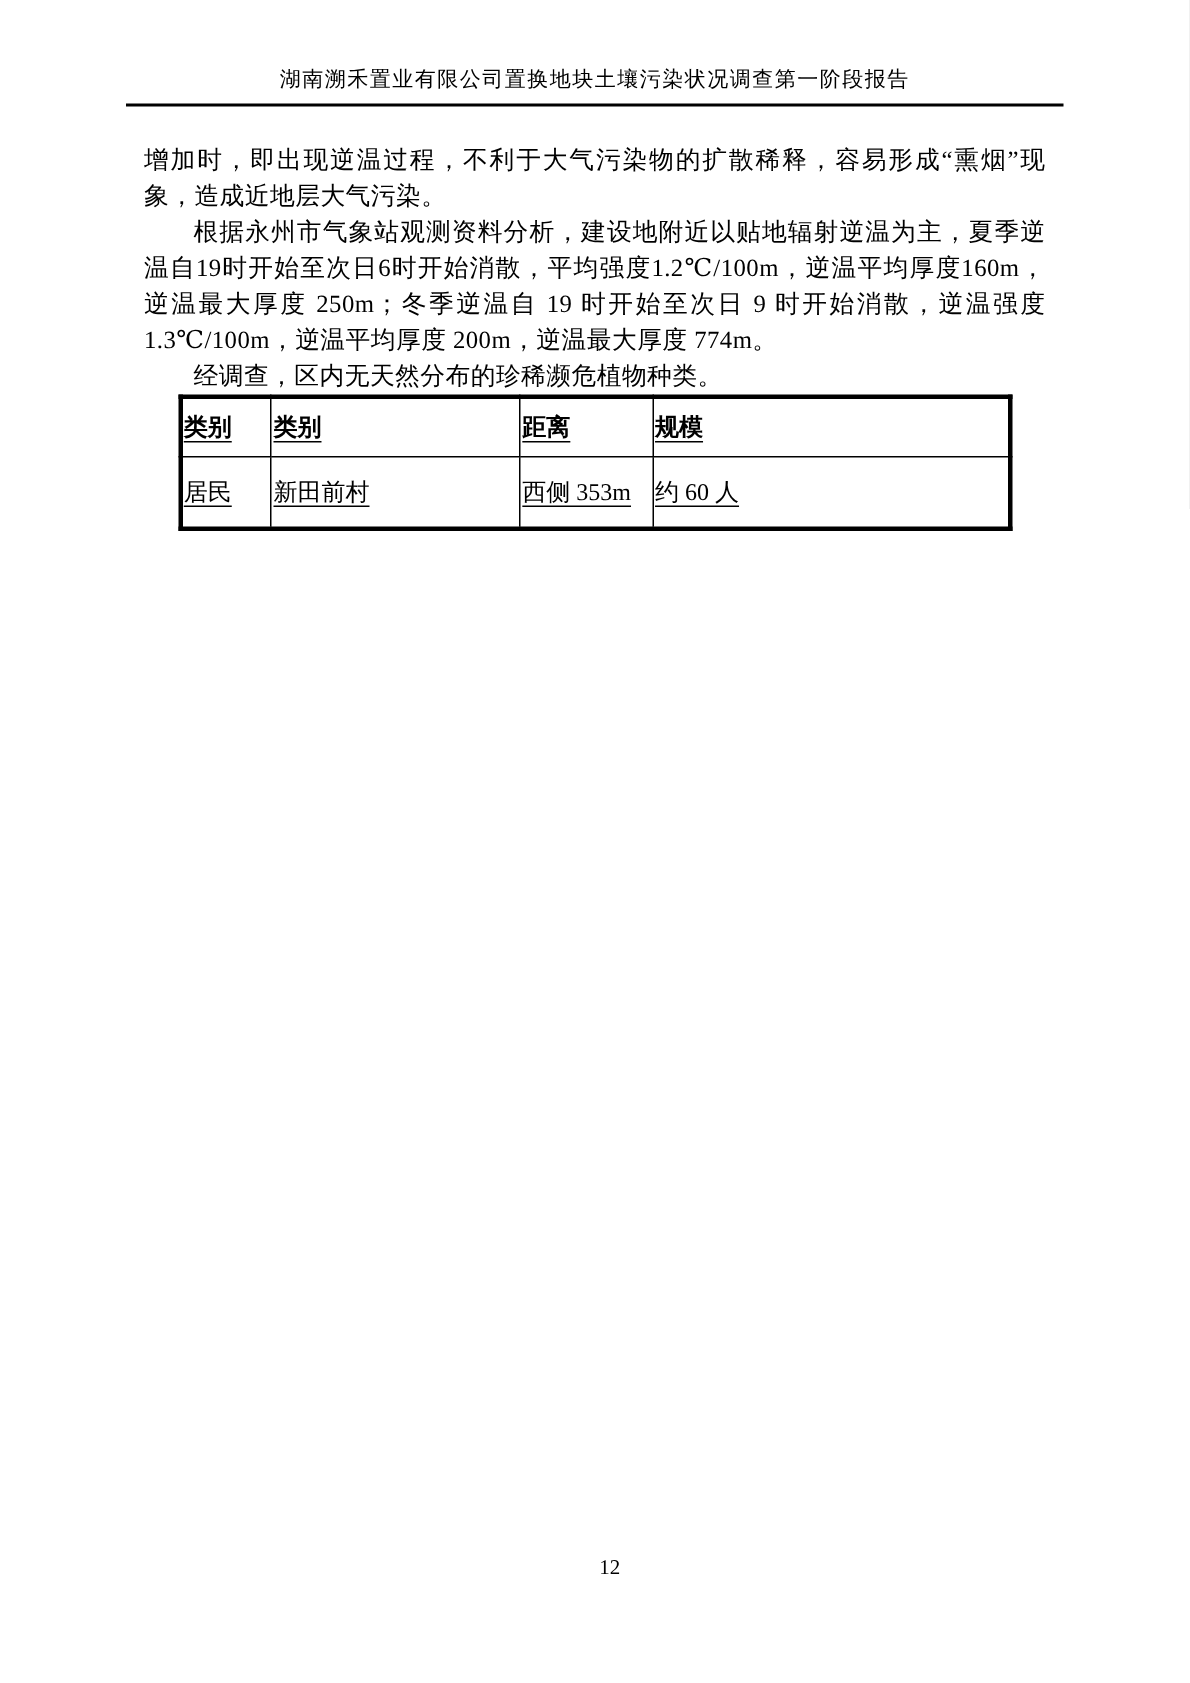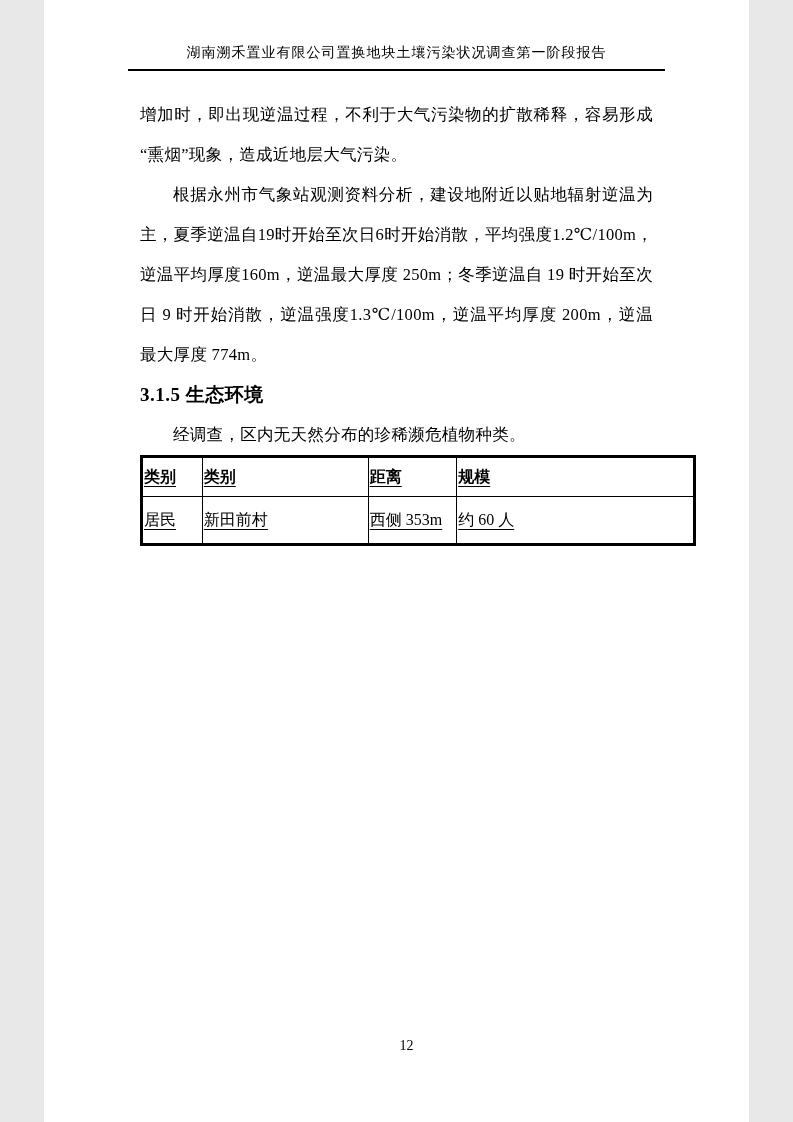--- a/index.html
+++ b/index.html
@@ -1,18 +1,18 @@
 <!DOCTYPE html>
 <html lang="zh"><head>
 <meta charset="utf-8">
 <style>
   html, body { margin: 0; padding: 0; background: #e8e8e8; }
   .page {
     position: relative;
-    width: 705px;
+    width: 793px;
     height: 1122px;
     margin: 0 auto;
     background: #ffffff;
     box-sizing: border-box;
     padding: 44px 96px 0 96px;
     font-family: "Liberation Serif", "DejaVu Serif", serif;
     color: #000000;
     overflow: hidden;
   }
   .header-title {
@@ -22,21 +22,21 @@
     padding-bottom: 7px;
   }
   .header-rule {
     border-bottom: 2px solid #000;
     margin: 0 -12px 0 -12px;
   }
   .doc-body { margin-top: 24px; }
   .body-text {
     margin: 0;
     font-size: 16.5px;
-    line-height: 40px;
+    line-height: 24px;
     text-align: justify;
     text-indent: 2em;
     letter-spacing: 0.3px;
   }
   .body-text.no-indent { text-indent: 0; }
   .body-text.wide { line-height: 32px; }
   .underlined {
     text-decoration: underline;
     text-underline-offset: 5px;
     text-decoration-thickness: 1px;
@@ -93,21 +93,20 @@
     <div class="header-title">湖南溯禾置业有限公司置换地块土壤污染状况调查第一阶段报告</div>
     <div class="header-rule"></div>
   </header>
 
   <main class="doc-body">
 
     <p class="body-text no-indent">增加时，即出现逆温过程，不利于大气污染物的扩散稀释，容易形成“熏烟”现象，造成近地层大气污染。</p>
 
     <p class="body-text">根据永州市气象站观测资料分析，建设地附近以贴地辐射逆温为主，夏季逆温自19时开始至次日6时开始消散，平均强度1.2℃/100m，逆温平均厚度160m，逆温最大厚度 250m；冬季逆温自 19 时开始至次日 9 时开始消散，逆温强度1.3℃/100m，逆温平均厚度 200m，逆温最大厚度 774m。</p>
 
-    <h2 class="section-heading">3.1.5 生态环境</h2>
 
 
 
 
     <p class="body-text">经调查，区内无天然分布的珍稀濒危植物种类。</p>
 
 
 
 
     <table class="sensitive-table">

